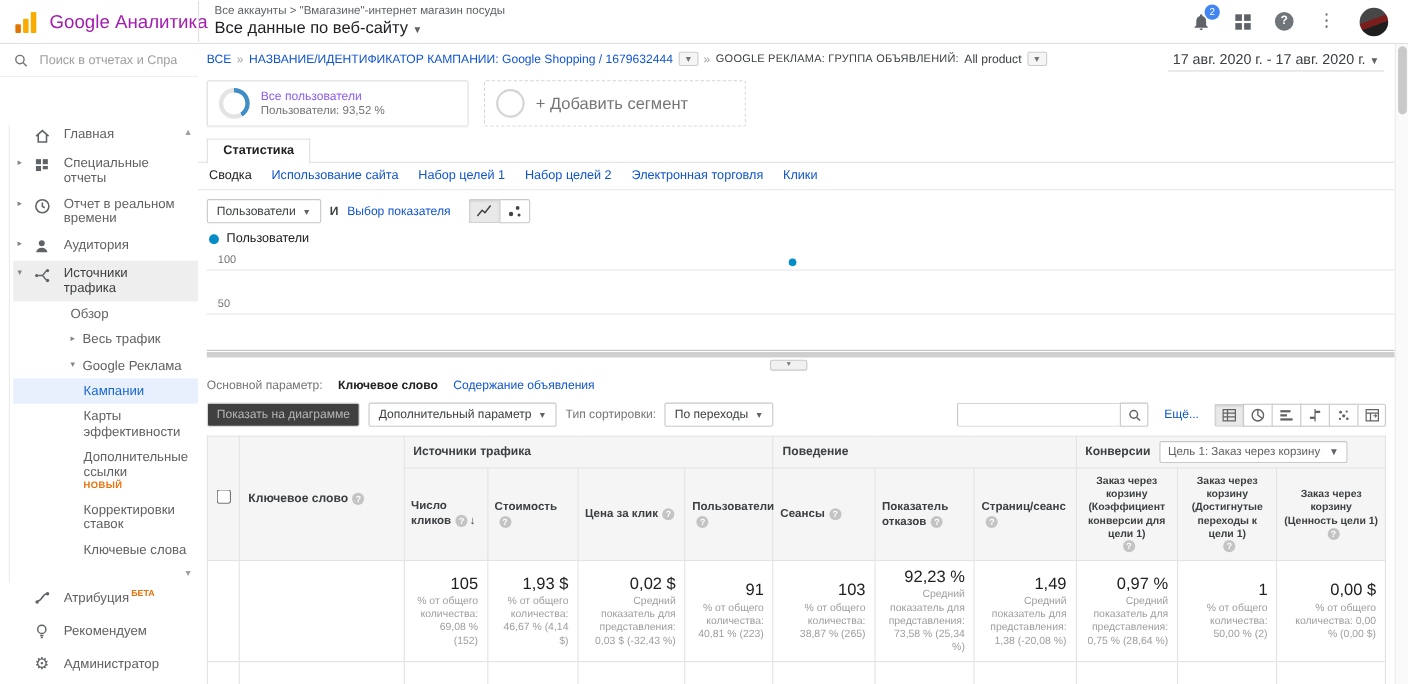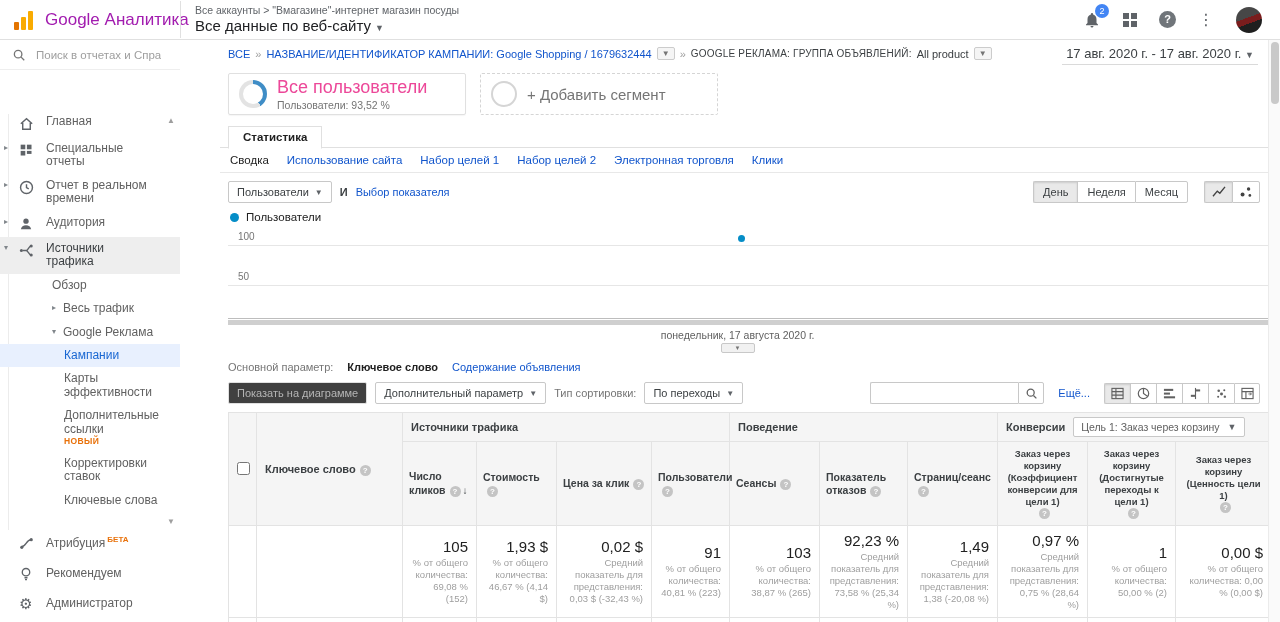--- a/index.html
+++ b/index.html
@@ -37,57 +37,57 @@
   #sidebar { position:absolute; top:40px; left:0; width:180px; bottom:0; background:#fff; z-index:20; }
   .side-search { height:30px; display:flex; align-items:center; gap:10px; padding:0 12px;
     border-bottom:1px solid #eee; }
   .side-search input { border:none; outline:none; font-size:11.5px; color:#616161; width:125px;
     font-family:inherit; background:transparent; }
   .side-search input::placeholder { color:#9e9e9e; }
   #nav-scroll { position:absolute; top:70px; left:0; right:0; bottom:90px; overflow:hidden; }
   .nav-edge { position:absolute; left:8px; top:74px; bottom:92px; width:1px; background:#ececec; }
   .scroll-arrow { position:absolute; right:5px; font-size:8px; color:#9e9e9e; z-index:5; }
   .nav-item { display:flex; align-items:flex-start; padding:5px 6px 5px 4px; cursor:pointer;
-    color:#616161; line-height:1.12; }
+    color:#616161; line-height:1.12;margin-left:12px; }
   .nav-item .nav-arrow { width:11px; font-size:8px; color:#80868b; flex:none; padding-top:2px; }
   .nav-item .nav-icon { width:20px; margin:0 10px 0 1px; flex:none; display:flex; justify-content:center; }
   .nav-label { width:108px; }
   .nav-section { font-size:10px; color:#80868b; letter-spacing:.6px; padding:8px 0 3px 16px; }
   .nav-item.active-parent { background:#eeeeee; color:#3c4043; }
   .sub1 { padding-left:52px; }
   .sub1 .nav-arrow { width:11px; font-size:8px; color:#80868b; padding-top:2px; }
   .sub2 { padding-left:64px; }
   .nav-item.selected { background:#e8f0fe; color:#1967d2; }
   .new-badge { display:block; color:#e8710a; font-size:8.5px; font-weight:bold; letter-spacing:.4px; margin-top:1px; }
   .beta { color:#e8710a; font-size:8px; font-weight:bold; vertical-align:super; margin-left:2px; }
   #side-bottom { position:absolute; bottom:4px; left:0; right:0; }
   #side-bottom .nav-item { padding:7px 6px 7px 4px; align-items:center; }
 
   
-  #main { position:absolute; top:40px; left:180px; right:12px; bottom:0; background:#fff; overflow:hidden;margin-left:40px; }
+  #main { position:absolute; top:40px; left:180px; right:12px; bottom:0; background:#fff; overflow:hidden; }
   #vscroll { position:absolute; top:40px; right:0; width:12px; bottom:0; background:#fafafa; border-left:1px solid #ebebeb; }
   #vscroll .thumb { position:absolute; top:2px; left:2px; width:8px; height:62px; background:#c9c9c9; border-radius:4px; }
 
   .filterbar { height:27px; display:flex; align-items:center; padding:0 10px 0 8px; gap:5px;
     font-size:11px; white-space:nowrap; }
   .filterbar .sep { color:#9e9e9e; }
   .crumb-label { color:#1155cc; }
   .crumb-dark { color:#3c4043; font-size:10px; letter-spacing:.2px; }
   .dd-box { border:1px solid #ccc; border-radius:2px; background:#f5f5f5; font-size:8px; color:#757575;
     padding:1px 4px; cursor:pointer; }
   .daterange { margin-left:auto; font-size:13px; color:#3c4043; border-bottom:1px solid #dadada;
     padding:3px 4px; cursor:pointer; }
 
   .segments { display:flex; gap:14px; padding:6px 10px 10px 8px; }
   .seg-card { width:238px; height:42px; border:1px solid #e0e0e0; border-radius:2px; display:flex;
     align-items:center; padding:0 10px; gap:10px; box-shadow:0 1px 1px rgba(0,0,0,.04); cursor:pointer; }
   .donut { width:28px; height:28px; border-radius:50%; position:relative; flex:none;
     background:conic-gradient(#3f8dc6 0 41%, #e3e3e3 41% 100%); }
   .donut::after { content:""; position:absolute; inset:4px; background:#fff; border-radius:50%; }
-  .seg-title { font-size:18px; color:#ec4899; }
+  .seg-title { font-size:11px; color:#8b5cf6; }
   .seg-sub { font-size:10.5px; color:#757575; margin-top:1px; }
   .seg-card.dashed { border:1px dashed #d5d5d5; box-shadow:none; color:#757575; }
   .ring { width:26px; height:26px; border:2px solid #d5d5d5; border-radius:50%; flex:none; }
   .add-seg { font-size:15px; color:#757575; }
 
   .tabstrip { border-bottom:1px solid #e0e0e0; padding:0 0 0 8px; height:23px; }
   .tab { display:inline-block; border:1px solid #e0e0e0; border-bottom:1px solid #fff; background:#fff;
     padding:4px 14px 5px; font-size:11.5px; font-weight:bold; color:#212121; position:relative; top:1px; cursor:pointer; }
 
   .subtabs { display:flex; gap:18px; padding:6px 0 6px 10px; border-bottom:1px solid #e8e8e8; font-size:11.5px; }
@@ -368,25 +368,20 @@
     <span class="subtab link">Клики</span>
   </div>
 
   <div class="controls">
     <span class="btn">
         <span>Пользователи</span>
         <span class="caret">▼</span>
       </span>
     <span class="and-label">И</span>
     <span class="link" style="font-size:11px;">Выбор показателя</span>
-    <span class="gran-group">
-      <span class="btn pressed">День</span>
-      <span class="btn">Неделя</span>
-      <span class="btn">Месяц</span>
-    </span>
     <span class="chart-type">
       <span class="btn icon-btn pressed">
           <svg width="14" height="12" viewBox="0 0 16 14" fill="none" stroke="#424242" stroke-width="1.6">
             <path d="M1 12 6 6l3 2.5L15 1"></path>
           </svg>
         </span>
       <span class="btn icon-btn">
           <svg width="14" height="12" viewBox="0 0 16 14" fill="#424242">
             <circle cx="4" cy="10" r="2.3"></circle>
             <circle cx="11" cy="3.5" r="2"></circle>
@@ -403,21 +398,20 @@
     </div>
     <div class="plot">
       <span class="ytick yt-100">100</span>
       <div class="gridline gl-100"></div>
       <span class="ytick yt-50">50</span>
       <div class="gridline gl-50"></div>
       <div class="baseline"></div>
       <span class="dot"></span>
     </div>
     <div class="range-track"></div>
-    <div class="xlabel">понедельник, 17 августа 2020 г.</div>
     <div class="slider-handle">▼</div>
   </div>
 
   <div class="dimension-bar">
     <span class="dim-label">Основной параметр:</span>
     <span class="dim-primary">Ключевое слово</span>
     <span class="link">Содержание объявления</span>
   </div>
 
   <div class="table-toolbar">

